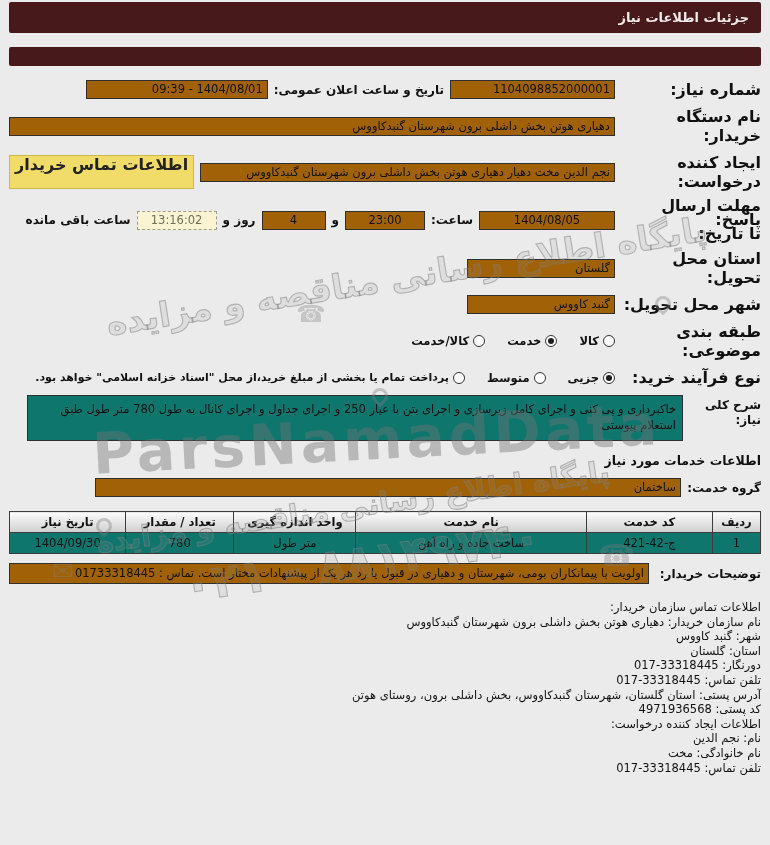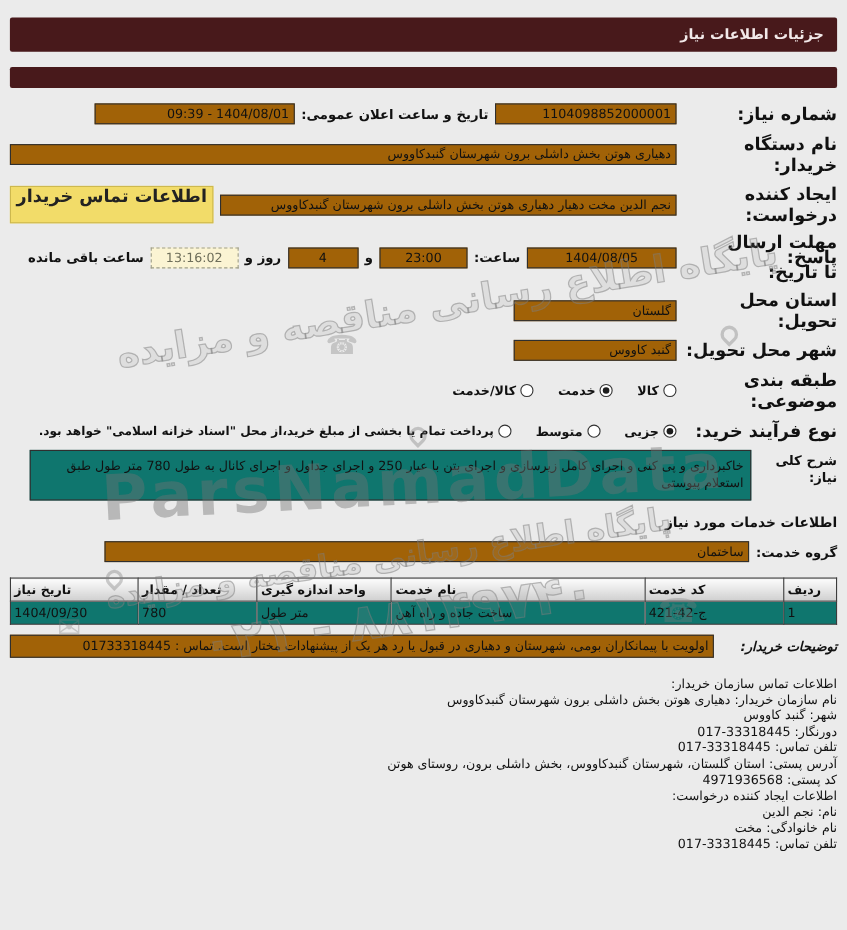--- a/index.html
+++ b/index.html
@@ -6,21 +6,21 @@
   html,body{width:770px;height:845px;}
   body{
     font-family:"DejaVu Sans","Liberation Sans",sans-serif;
     background:#ebebeb;
     direction:rtl;
     position:relative;
     overflow:hidden;
     color:#111;
     font-size:12px;
   }
-  .page{position:absolute;inset:0;padding:16px 9px 0;z-index:1;}
+  .page{position:absolute;inset:0;padding:2px 9px 0;z-index:1;}
   .titlebar{
     background:#48191b;color:#f2e9e9;height:31px;line-height:31px;
     padding:0 12px;font-size:13px;font-weight:bold;margin-bottom:14px;border-radius:2px;
   }
   .subbar{background:#48191b;height:19px;margin-bottom:14px;border-radius:2px;}
   .form-row{display:flex;align-items:center;gap:6px;margin-bottom:8px;min-height:19px;}
   .lblcol{width:140px;flex-shrink:0;font-weight:bold;font-size:16px;}
   .lbl{font-weight:bold;white-space:nowrap;}
   .box{
     background:#a16207;border:1px solid #2f2f2f;height:19px;line-height:17px;
@@ -45,25 +45,25 @@
   .opt.long{margin-left:0;}
   .opt.long .olabel{white-space:normal;font-size:11px;line-height:12px;font-weight:bold;}
   .desc-row{display:flex;margin-bottom:6px;}
   .desc-label{width:78px;flex-shrink:0;font-weight:bold;line-height:15px;padding-top:3px;}
   .descbox{flex:1;margin-left:18px;background:#0f766e;border:1px solid #2f2f2f;min-height:46px;padding:5px 6px;font-size:11.5px;line-height:16px;}
   .section-title{font-weight:bold;font-size:12.5px;margin:12px 0 10px;}
   .group-row{display:flex;align-items:center;margin-bottom:4px;}
   .group-label{width:80px;flex-shrink:0;font-weight:bold;}
   .groupbox{width:586px;}
   table{width:100%;border-collapse:collapse;table-layout:fixed;margin-top:14px;}
-  th,td{border:1px solid #3c3c3c;text-align:left;font-size:11.5px;height:21px;padding:0 3px;overflow:hidden;white-space:nowrap;}
+  th,td{border:1px solid #3c3c3c;text-align:center;font-size:11.5px;height:21px;padding:0 3px;overflow:hidden;white-space:nowrap;}
   th{background:linear-gradient(#fcfcfc,#cfcfcf);font-weight:bold;}
   td{background:#0f766e;}
   .notes-row{display:flex;align-items:center;margin-top:9px;}
-  .notes-label{width:112px;flex-shrink:0;font-weight:bold;font-style:italic;}
+  .notes-label{width:112px;flex-shrink:0;font-weight:bold;}
   .notesbox{flex:1;height:21px;line-height:19px;}
   .contact{margin-top:16px;font-size:11.5px;line-height:14.6px;}
   .contact-line .cl-label{font-weight:normal;}
   
   .watermark{position:absolute;inset:0;z-index:5;pointer-events:none;overflow:hidden;}
   .wm-brand{
     position:absolute;left:92px;top:406px;font-size:57px;font-weight:bold;letter-spacing:4px;
     color:rgba(115,115,115,0.42);direction:ltr;white-space:nowrap;transform:rotate(-3deg);
   }
   .wm-outline{
@@ -216,20 +216,24 @@
     </div>
     <div class="contact-line">
       <span class="cl-label">نام سازمان خریدار:</span>
       <span class="cl-value">دهیاری هوتن بخش داشلی برون شهرستان گنبدکاووس</span>
     </div>
     <div class="contact-line">
       <span class="cl-label">شهر:</span>
       <span class="cl-value">گنبد کاووس</span>
     </div>
     <div class="contact-line">
+      <span class="cl-label">استان:</span>
+      <span class="cl-value">گلستان</span>
+    </div>
+    <div class="contact-line">
       <span class="cl-label">دورنگار:</span>
       <span class="cl-value">33318445-017</span>
     </div>
     <div class="contact-line">
       <span class="cl-label">تلفن تماس:</span>
       <span class="cl-value">33318445-017</span>
     </div>
     <div class="contact-line">
       <span class="cl-label">آدرس پستی:</span>
       <span class="cl-value">استان گلستان، شهرستان گنبدکاووس، بخش داشلی برون، روستای هوتن</span>

